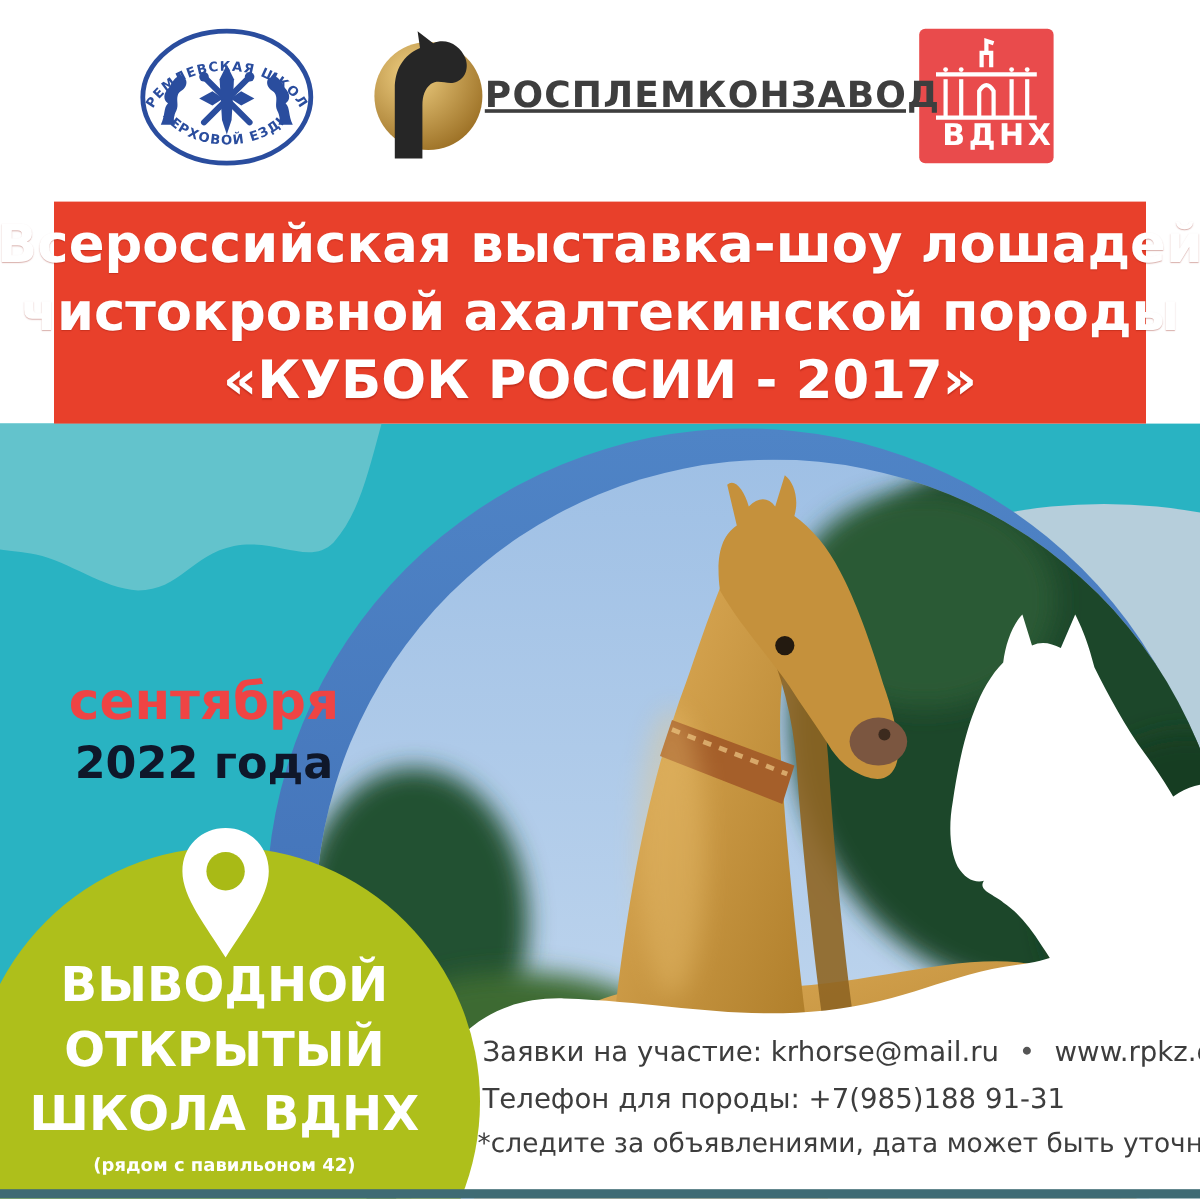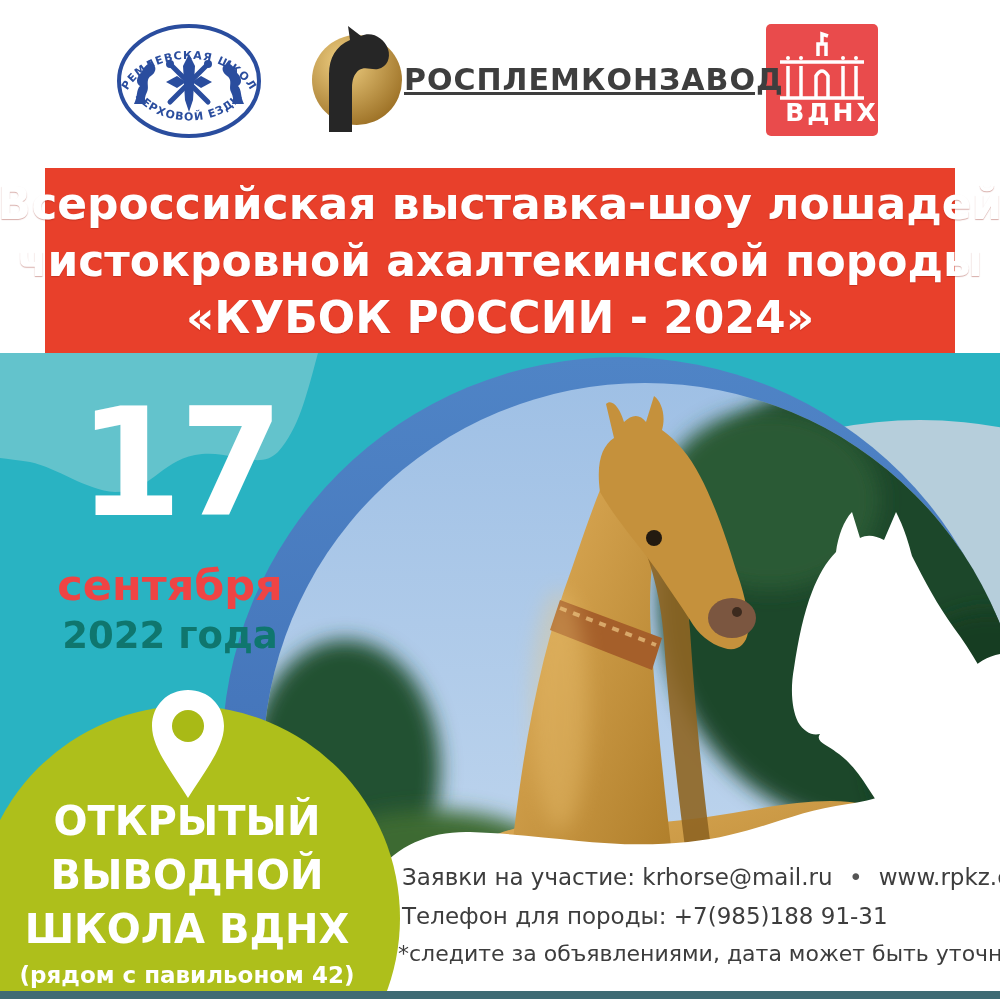--- a/index.html
+++ b/index.html
@@ -18,26 +18,26 @@
   
   .banner{left:45px;top:168px;width:910px;height:185px;background:#e8402b;z-index:1;
           display:flex;flex-direction:column;justify-content:center;align-items:center;}
   .banner div{color:#ffffff;font-size:44px;font-weight:700;line-height:57px;white-space:nowrap;
               text-shadow:0 1px 1px rgba(140,20,10,.35);}
 
   
   .day{left:78px;top:388px;width:184px;text-align:center;font-size:150px;line-height:1;
        font-weight:700;color:#ffffff;letter-spacing:-3px;}
   .month{left:50px;top:560px;width:240px;text-align:center;font-size:43px;font-weight:700;color:#ef4444;}
-  .year{left:50px;top:614px;width:240px;text-align:center;font-size:37px;font-weight:700;color:#0f766e;}
+  .year{left:50px;top:614px;width:240px;text-align:center;font-size:37px;font-weight:700;color:#0f172a;}
 
   
   .loc{left:12px;top:794px;width:350px;text-align:center;color:#ffffff;}
   .loc .big{font-size:40px;font-weight:700;line-height:54px;}
-  .loc .small{font-size:23px;font-weight:700;margin-top:6px;}
+  .loc .small{font-size:15px;font-weight:700;margin-top:6px;}
 
   
   .contacts{left:402px;top:864px;width:575px;color:#3d3d3d;font-size:23px;line-height:1.2;}
   .contacts .row{white-space:nowrap;margin-bottom:11px;}
   .contacts .sep{margin:0 9px;color:#555;}
   .footnote{left:398px;top:941px;width:590px;color:#3d3d3d;font-size:22px;white-space:nowrap;}
 </style>
 </head>
 <body>
 
@@ -193,30 +193,29 @@
       </g>
     </g>
   </svg>
 
   <div class="ov rpkz-name">РОСПЛЕМКОНЗАВОД</div>
   <div class="ov vdnh-name">ВДНХ</div>
 
   <div class="ov banner">
     <div>Всероссийская выставка-шоу лошадей</div>
     <div>чистокровной ахалтекинской породы</div>
-    <div>«КУБОК РОССИИ - 2024»</div>
+    <div>«КУБОК РОССИИ - 2017»</div>
   </div>
 
-  <div class="ov day">17</div>
   <div class="ov month">сентября</div>
   <div class="ov year">2022 года</div>
 
   <div class="ov loc">
+    <div class="big">ВЫВОДНОЙ</div>
     <div class="big">ОТКРЫТЫЙ</div>
-    <div class="big">ВЫВОДНОЙ</div>
     <div class="big">ШКОЛА ВДНХ</div>
     <div class="small">(рядом с павильоном 42)</div>
   </div>
 
   <div class="ov contacts">
     <div class="row">
       <span>Заявки на участие:</span>
       <span>krhorse@mail.ru</span>
       <span class="sep">•</span>
       <span>www.rpkz.org</span>

